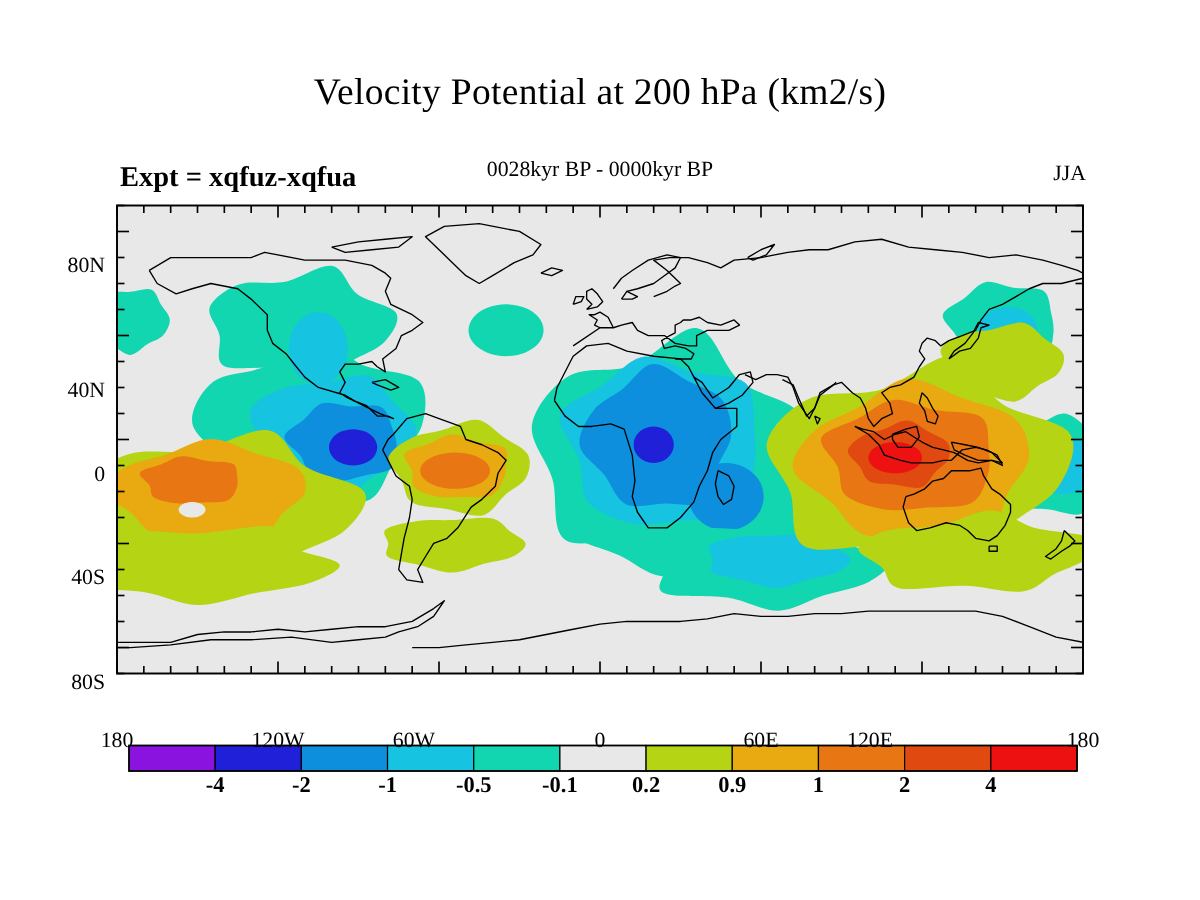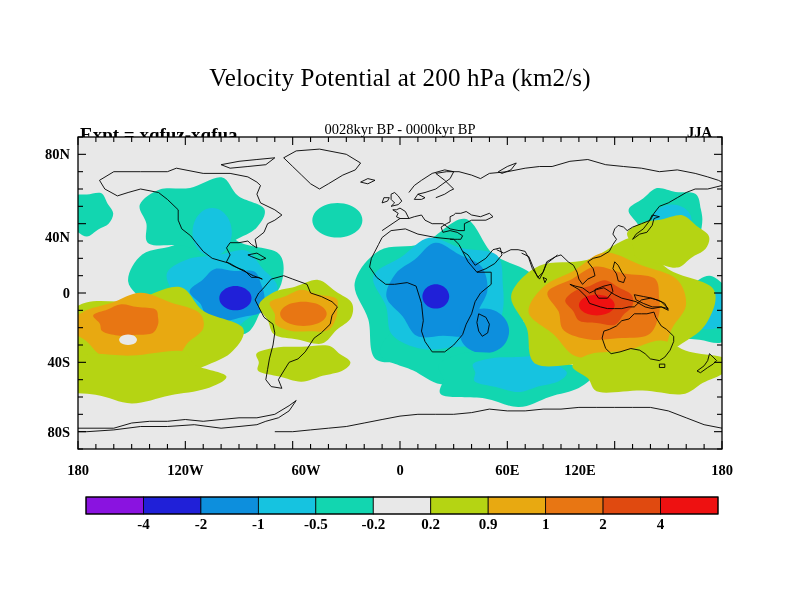--- a/index.html
+++ b/index.html
@@ -3,38 +3,38 @@
 <meta charset="utf-8">
 <style>
   html,body{margin:0;padding:0;}
   body{
     width:800px;height:600px;background:#ffffff;
     font-family:"Liberation Serif", serif;
     overflow:hidden;position:relative;
   }
   #fig{position:absolute;left:0;top:0;width:800px;height:600px;}
 
-  .txt{position:absolute;white-space:nowrap;color:#000;margin-top:16px;}
+  .txt{position:absolute;white-space:nowrap;color:#000;}
 
   #title{
     left:0;top:48px;width:800px;text-align:center;
     font-size:25px;letter-spacing:.2px;
   }
   #rmsd{
     left:400px;top:91px;transform:translateX(-50%);
     font-size:12.5px;font-weight:bold;
   }
   #period{
     left:400px;top:105px;transform:translateX(-50%);
     font-size:14.5px;font-weight:normal;
   }
   #expt{left:80px;top:108px;font-size:19px;font-weight:bold;}
-  #season{right:88px;top:108px;font-size:14.5px;font-weight:bold;}
-
-  .axlbl{position:absolute;font-size:14.5px;font-weight:bold;color:#000;white-space:nowrap;}
+  #season{right:76px;top:108px;font-size:14.5px;font-weight:normal;}
+
+  .axlbl{position:absolute;font-size:14.5px;font-weight:normal;color:#000;white-space:nowrap;margin-top:24px;}
   .xlbl{transform:translateX(-50%);top:462px;}
   .ylbl{transform:translateY(-50%);text-align:right;}
 
   .cblbl{position:absolute;font-size:15px;font-weight:bold;color:#000;
          transform:translateX(-50%);top:516px;white-space:nowrap;}
 </style>
 </head>
 <body>
 
 <div id="fig">
@@ -254,39 +254,39 @@
         <rect x="545.64" y="497" width="57.45" height="17" fill="#e87613" stroke="#000" stroke-width="0.8"></rect>
         <rect x="603.09" y="497" width="57.45" height="17" fill="#e04a10" stroke="#000" stroke-width="0.8"></rect>
         <rect x="660.55" y="497" width="57.45" height="17" fill="#ee1111" stroke="#000" stroke-width="0.8"></rect>
       </g>
     <rect id="cbarframe" x="86" y="497" width="632" height="17" fill="none" stroke="#000" stroke-width="1.1"></rect>
   </svg>
 
   <div id="xlabels">
       <div class="axlbl xlbl" style="left: 78px;">180</div>
       <div class="axlbl xlbl" style="left: 185.333px;">120W</div>
-      <div class="axlbl xlbl" style="left: 306px;">60W</div>
+      <div class="axlbl xlbl" style="left: 276px;">60W</div>
       <div class="axlbl xlbl" style="left: 400px;">0</div>
       <div class="axlbl xlbl" style="left: 507.333px;">60E</div>
       <div class="axlbl xlbl" style="left: 580px;">120E</div>
       <div class="axlbl xlbl" style="left: 722px;">180</div>
     </div>
   <div id="ylabels">
       <div class="axlbl ylbl" style="top: 154.333px; left: 26px; width: 44px;">80N</div>
       <div class="axlbl ylbl" style="top: 237px; left: 26px; width: 44px;">40N</div>
       <div class="axlbl ylbl" style="top: 293px; left: 26px; width: 44px;">0</div>
       <div class="axlbl ylbl" style="top: 362.333px; left: 26px; width: 44px;">40S</div>
       <div class="axlbl ylbl" style="top: 431.667px; left: 26px; width: 44px; text-align: right;">80S</div>
     </div>
   <div id="cblabels">
       <div class="cblbl" style="left: 143.455px;">-4</div>
       <div class="cblbl" style="left: 200.909px;">-2</div>
       <div class="cblbl" style="left: 258.364px;">-1</div>
       <div class="cblbl" style="left: 315.818px;">-0.5</div>
-      <div class="cblbl" style="left: 373.273px;">-0.2</div>
+      <div class="cblbl" style="left: 373.273px;">-0.1</div>
       <div class="cblbl" style="left: 430.727px;">0.2</div>
       <div class="cblbl" style="left: 488.182px;">0.9</div>
       <div class="cblbl" style="left: 545.636px;">1</div>
       <div class="cblbl" style="left: 603.091px;">2</div>
       <div class="cblbl" style="left: 660.545px;">4</div>
     </div>
 
 </div>
 
 </body></html>

